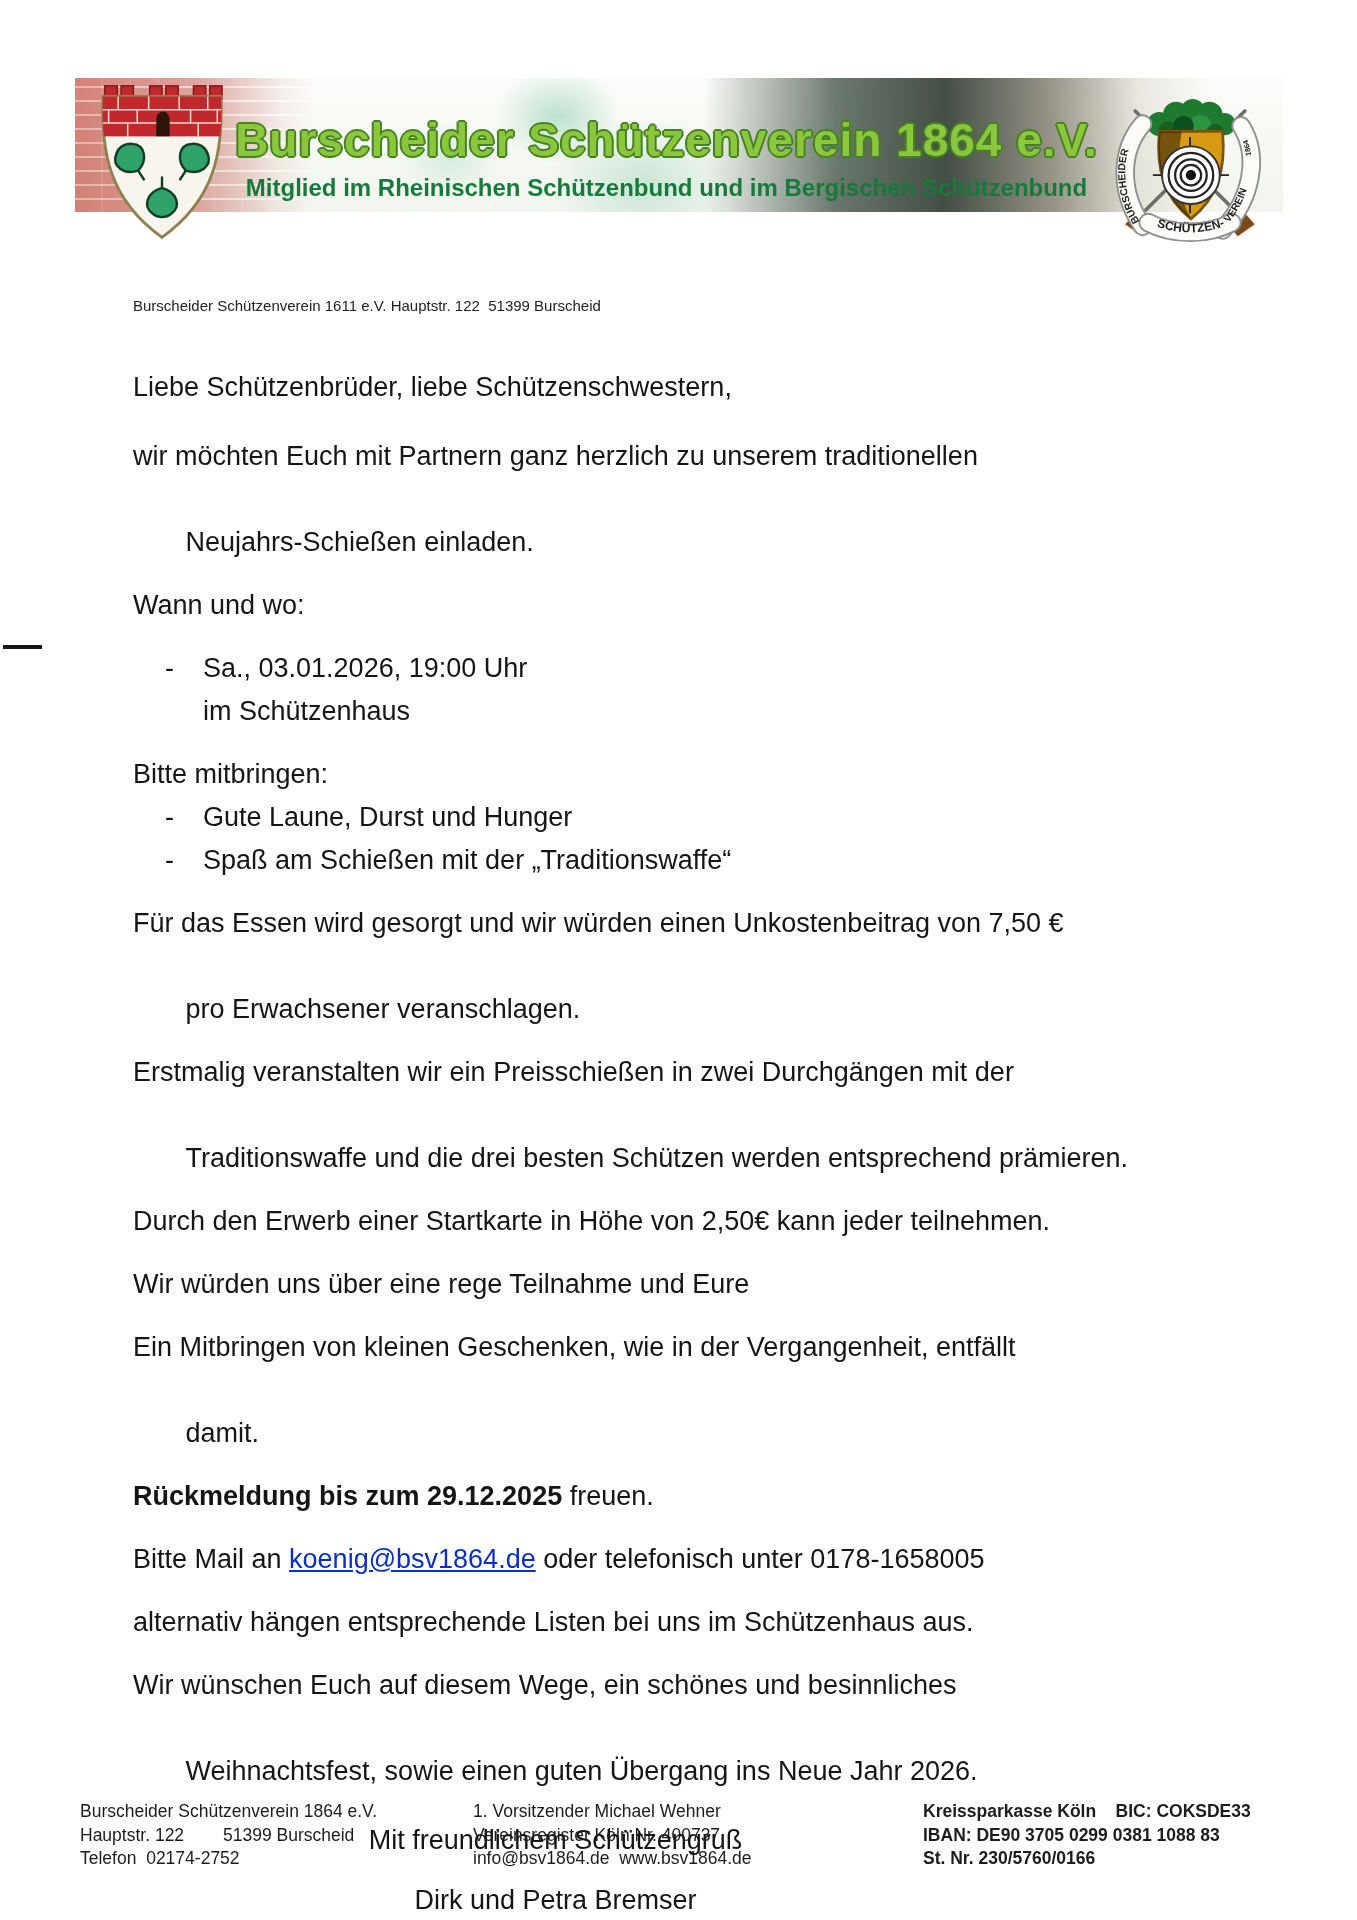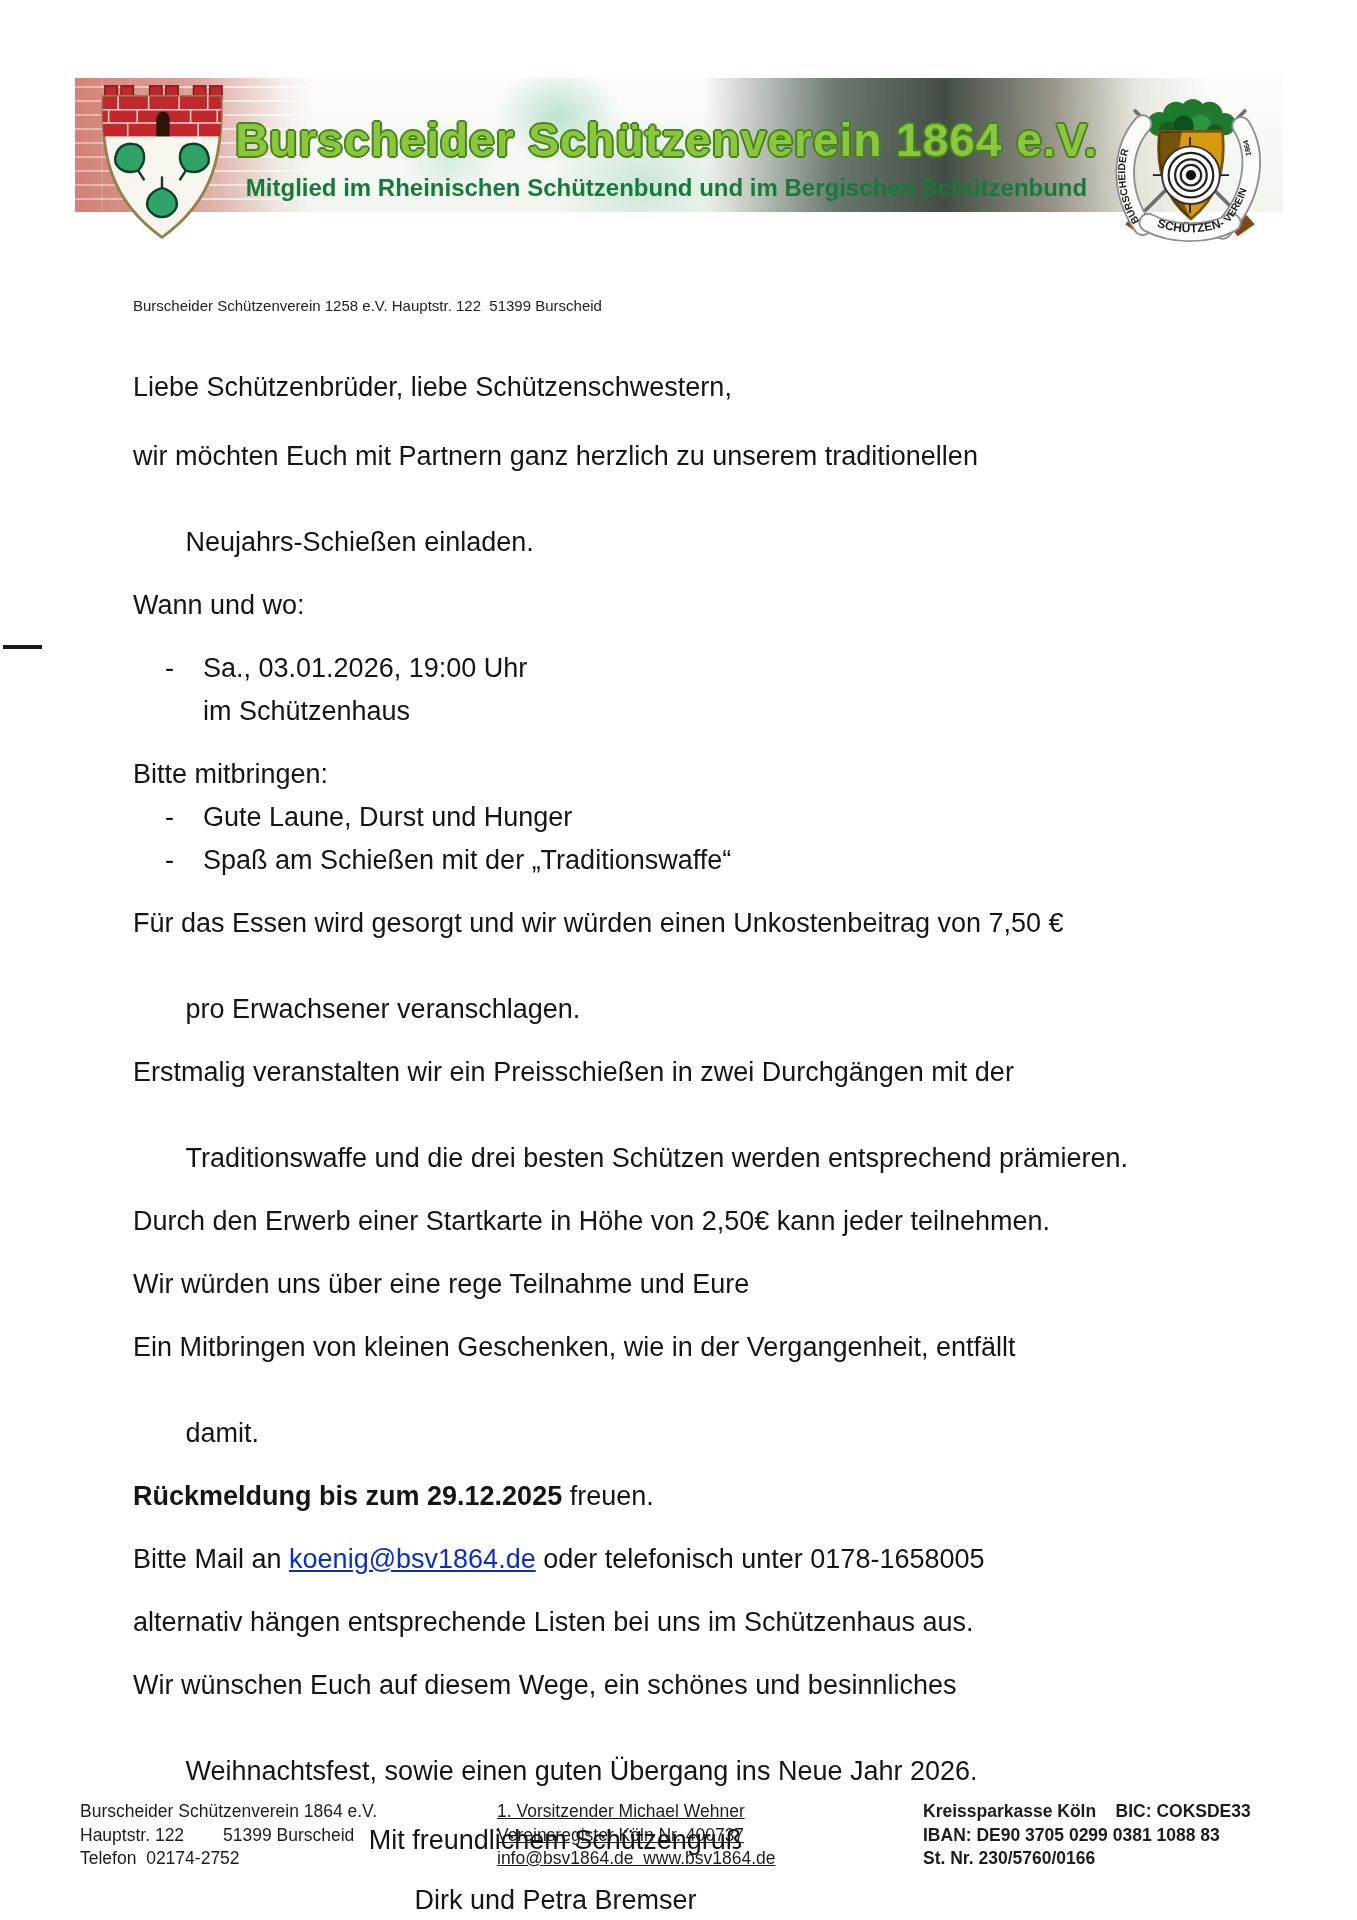--- a/index.html
+++ b/index.html
@@ -64,21 +64,21 @@
   .bold{font-weight:bold;}
   a.mail-link{color:#0a2fc4;text-decoration:underline;}
   .wishes{margin-bottom:26px !important;}
   .closing{width:845px;text-align:center;margin-top:26px;}
   .closing div{margin-bottom:17px;line-height:43px;}
 
   
   .footer-col{position:absolute;top:1800px;font-size:17.5px;line-height:23.5px;color:#1c1c1c;}
   .footer-col div{white-space:pre;}
   .fc1{left:80px;}
-  .fc2{left:497px;text-decoration:underline;}
+  .fc2{left:473px;}
   .fc3{left:923px;font-weight:bold;}
 </style>
 </head>
 <body>
 
 <div class="page">
 
   <div class="banner">
 
     <svg class="coa" viewBox="0 0 140 170">
@@ -201,21 +201,21 @@
         </text>
         <text font-size="13">
           <textPath href="#rbBottom" startOffset="10"><tspan>SCHÜTZEN-</tspan></textPath>
         </text>
       </g>
     </svg>
   </div>
 
   <div class="fold-mark"></div>
 
-  <div class="sender-line">Burscheider Schützenverein 1258 e.V. Hauptstr. 122  51399 Burscheid</div>
+  <div class="sender-line">Burscheider Schützenverein 1611 e.V. Hauptstr. 122  51399 Burscheid</div>
 
   <div class="content">
 
     <p class="salutation">Liebe Schützenbrüder, liebe Schützenschwestern,</p>
 
     <p><span>wir möchten Euch mit Partnern ganz herzlich zu unserem traditionellen</span><br>
        <span>Neujahrs-Schießen einladen.</span></p>
 
     <p>Wann und wo:</p>
 

